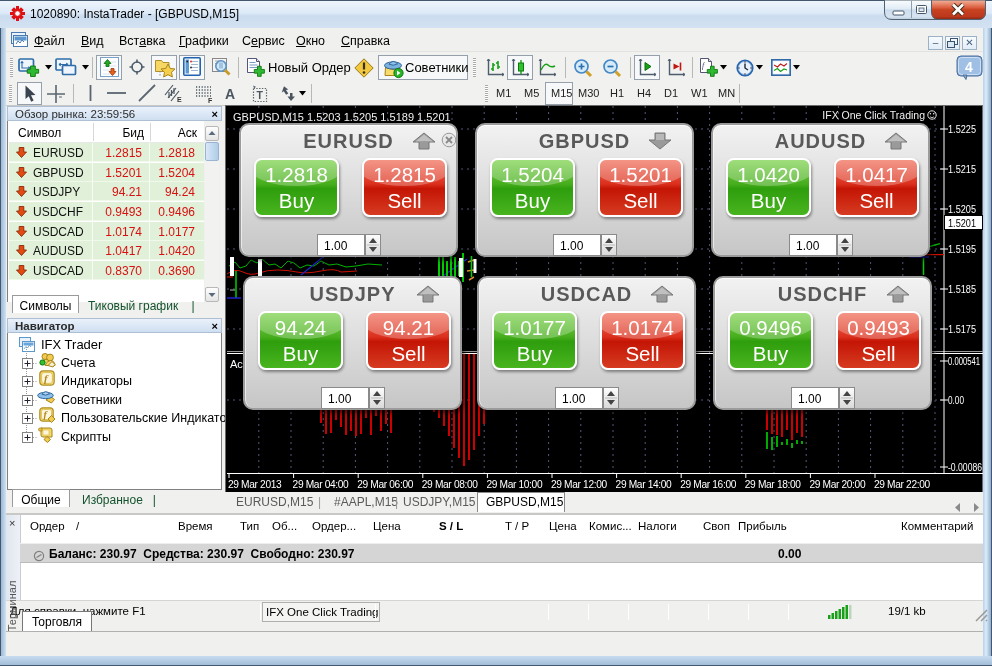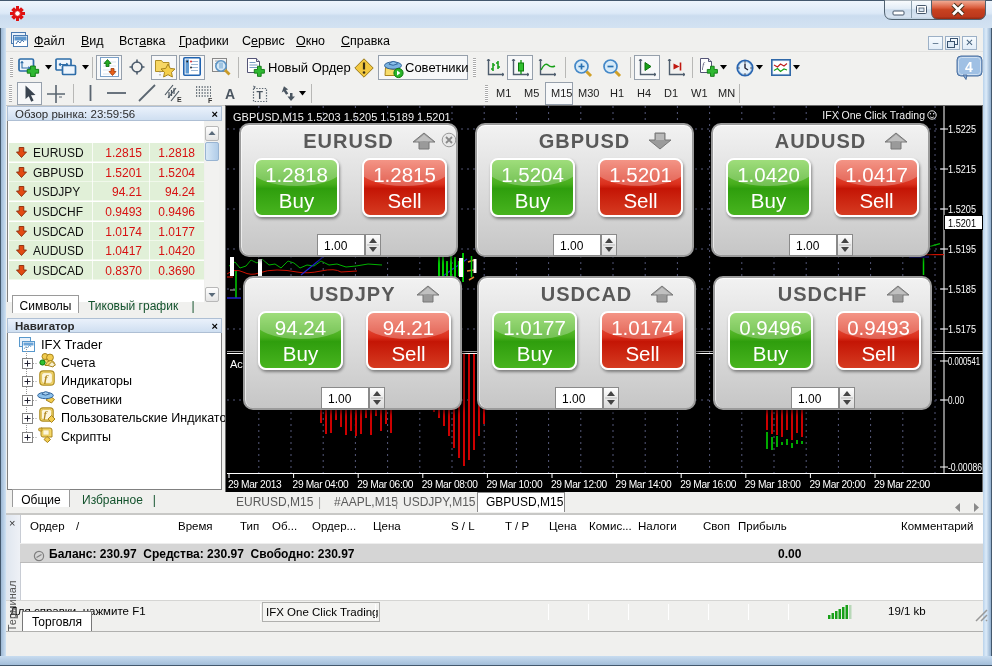--- a/index.html
+++ b/index.html
@@ -83,20 +83,21 @@
           <rect x="1" y="7" width="5" height="3"></rect>
           <rect x="11" y="7" width="5" height="3"></rect>
           <rect x="3" y="3" width="4" height="4" transform="rotate(45 5 5)"></rect>
           <rect x="10" y="3" width="4" height="4" transform="rotate(45 12 5)"></rect>
           <rect x="3" y="10" width="4" height="4" transform="rotate(45 5 12)"></rect>
           <rect x="10" y="10" width="4" height="4" transform="rotate(45 12 12)"></rect>
           <circle cx="8.5" cy="8.5" r="2.8" fill="#fff" stroke="#e01010"></circle>
         </g>
       </svg>
     </div>
+  <div id="titletext" class="abs">1020890: InstaTrader - [GBPUSD,M15]</div>
   <div id="wbtns" class="abs">
     <svg width="102" height="20" viewBox="0 0 102 20">
       <defs>
         <linearGradient id="wbg" x1="0" y1="0" x2="0" y2="1">
             <stop offset="0" stop-color="#fbfdfe"></stop>
             <stop offset="0.45" stop-color="#e2ecf6"></stop>
             <stop offset="0.5" stop-color="#cddded"></stop>
             <stop offset="0.85" stop-color="#d7e3f1"></stop>
             <stop offset="1" stop-color="#bacede"></stop>
           </linearGradient>
@@ -432,20 +433,27 @@
     <div class="tf" style="left:658px;">D1</div>
     <div class="tf" style="left:685px;">W1</div>
     <div class="tf" style="left:712px;">MN</div>
     <div class="tsep" style="left:733px;top:2px;height:19px;"></div>
   </div>
 
   <div id="mw" class="abs">
     <div class="phead" style="top:0;">Обзор рынка: 23:59:56</div>
     <div class="px" style="right:4px;top:2px;">×</div>
     <div id="mwtable" class="abs">
+      <div class="abs" style="left:1px;top:0;width:195px;height:22px;background:#fff;border-bottom:1px solid #e8e8e8;font-size:12px;color:#000;">
+        <span class="abs" style="left:9px;top:5px;">Символ</span>
+        <span class="abs" style="right:60px;top:5px;">Бид</span>
+        <span class="abs" style="right:7px;top:5px;">Аск</span>
+        <span class="abs" style="left:84px;top:2px;width:1px;height:18px;background:#d8d8d8;"></span>
+        <span class="abs" style="left:141px;top:2px;width:1px;height:18px;background:#d8d8d8;"></span>
+      </div>
       <div id="mwrows" class="abs" style="left:0;top:22px;width:197px;height:153px;overflow:hidden;">
           <div class="abs" style="left:84px;top:0;width:1px;height:153px;background:rgba(255,255,255,0.75);z-index:5;"></div>
           <div class="abs" style="left:141px;top:0;width:1px;height:153px;background:rgba(255,255,255,0.75);z-index:5;"></div>
         <div class="mwrow" style="top:0px;">
             <svg class="arrdn" viewBox="0 0 11 11">
               <path d="M3.2 0.5 h4.6 v4.5 h2.7 L5.5 10.5 L0.5 5 h2.7 z" fill="#e24a12" stroke="#8a2a08" stroke-width="0.9"></path>
             </svg>
             <span class="sym">EURUSD</span>
             <span class="bid">1.2815</span>
             <span class="ask">1.2818</span>
@@ -819,21 +827,21 @@
     <div class="abs" style="left:0;top:2px;width:15px;height:96px;background:linear-gradient(90deg,#dfe6ef,#eef1f6);border-right:1px solid #c8ccd4;"></div>
     <div class="abs" style="left:3px;top:4px;font-size:11px;color:#333;">×</div>
     <div class="abs" style="left:-39px;top:87px;font-size:11px;color:#555;transform:rotate(-90deg);transform-origin:50% 50%;width:90px;text-align:center;z-index:3;">Терминал</div>
     <div class="th" style="left:24px;">Ордер</div>
     <div class="th" style="left:70px;">/</div>
     <div class="th" style="left:172px;">Время</div>
     <div class="th" style="left:234px;">Тип</div>
     <div class="th" style="left:266px;">Об...</div>
     <div class="th" style="left:306px;">Ордер...</div>
     <div class="th" style="left:367px;">Цена</div>
-    <div class="th" style="left:445px;">S / L</div>
+    <div class="th" style="left:433px;font-weight:bold;">S / L</div>
     <div class="th" style="left:499px;">T / P</div>
     <div class="th" style="left:543px;">Цена</div>
     <div class="th" style="left:583px;">Комис...</div>
     <div class="th" style="left:632px;">Налоги</div>
     <div class="th" style="left:697px;">Своп</div>
     <div class="th" style="left:732px;">Прибыль</div>
     <div class="th" style="left:895px;">Комментарий</div>
     <div id="balrow" class="abs">
       <div class="abs" style="left:13px;top:4px;"><svg width="12" height="12" viewBox="0 0 12 12">
             <circle cx="6" cy="6" r="4.6" fill="none" stroke="#808080" stroke-width="1.2"></circle>

